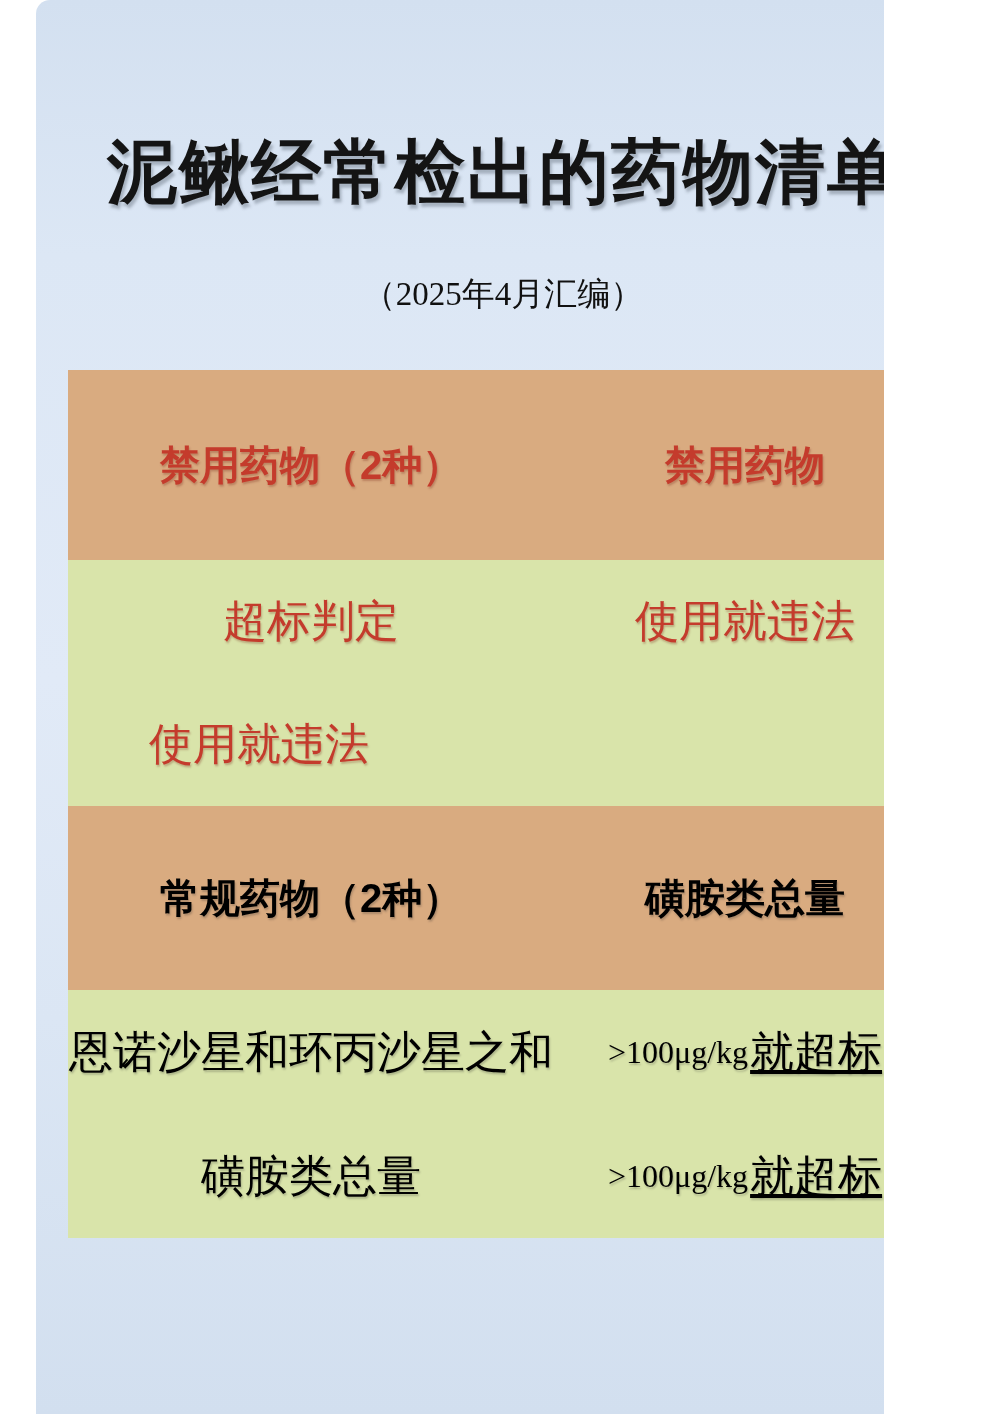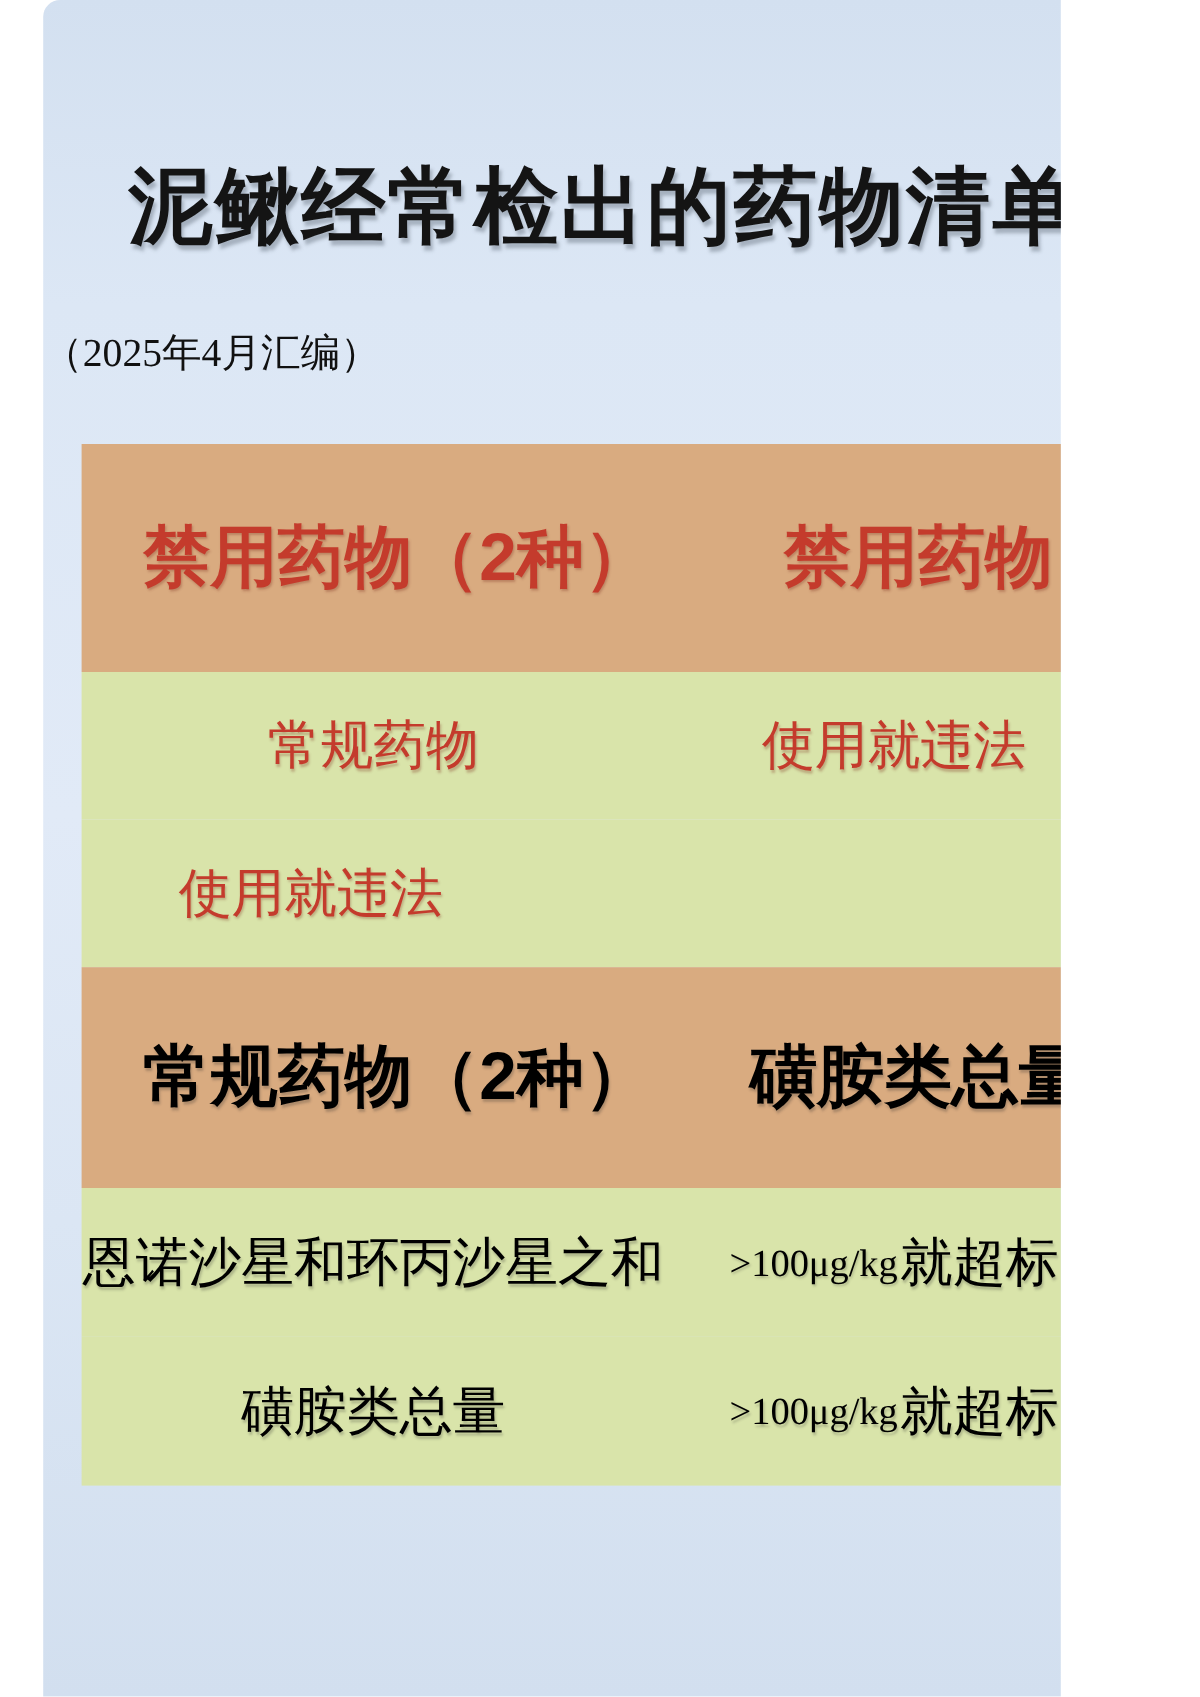--- a/index.html
+++ b/index.html
@@ -41,21 +41,21 @@
     color: #141414;
     letter-spacing: 2px;
     text-shadow: 2px 4px 3px rgba(100, 110, 125, 0.45);
     white-space: nowrap;
   }
   .subtitle {
     position: absolute;
     top: 272px;
     left: 0;
     width: 100%;
-    text-align: left;
+    text-align: center;
     font-family: "Liberation Serif", serif;
     font-size: 33px;
     color: #111111;
   }
   .drug-table {
     position: absolute;
     top: 370px;
     left: 32px;
     width: 868px;
   }
@@ -70,23 +70,22 @@
     align-items: center;
     text-align: center;
     white-space: nowrap;
   }
   .cell.left  { width: 56%; }
   .cell.right { width: 44%; }
 
   .header-band {
     background: #d9ab80;
     height: 190px;
-    font-size: 56px;
+    font-size: 40px;
     font-weight: bold;
-    padding-left: 20px;
   }
   .header-band.second { height: 184px; }
   .data-row  {
     background: #d9e4aa;
     height: 123px;
     font-size: 44px;
   }
   .data-row.tall { height: 124px; }
 
   .red-text {
@@ -94,41 +93,41 @@
     text-shadow: 1px 2px 2px rgba(120, 40, 25, 0.30);
   }
   .black-text {
     color: #000000;
     text-shadow: 1px 2px 2px rgba(40, 40, 40, 0.25);
   }
   .serif-val {
     font-family: "Liberation Serif", serif;
     font-size: 32px;
   }
-  .suffix { margin-left: 2px; }
+  .suffix { margin-left: 2px; text-decoration: underline; }
 </style>
 </head>
 <body>
 
 <div class="page">
   <div class="card">
 
     <div class="title">泥鳅经常检出的药物清单</div>
 
     <div class="subtitle">（2025年4月汇编）</div>
 
     <div class="drug-table">
 
       <div class="t-row header-band">
         <div class="cell left red-text">禁用药物（2种）</div>
         <div class="cell right red-text">禁用药物</div>
       </div>
 
       <div class="t-row data-row">
-        <div class="cell left red-text">常规药物</div>
+        <div class="cell left red-text">超标判定</div>
         <div class="cell right red-text">使用就违法</div>
       </div>
 
       <div class="t-row data-row">
         <div class="cell right red-text">使用就违法</div>
       </div>
 
       <div class="t-row header-band second">
         <div class="cell left black-text">常规药物（2种）</div>
         <div class="cell right black-text">磺胺类总量</div>

